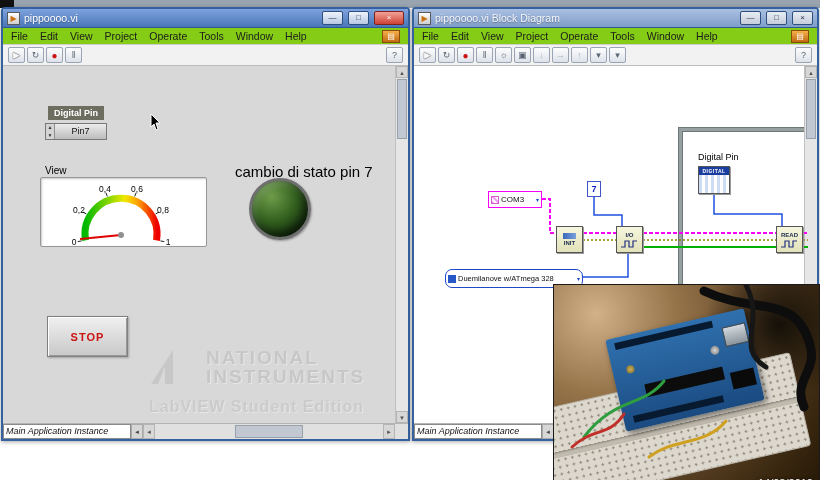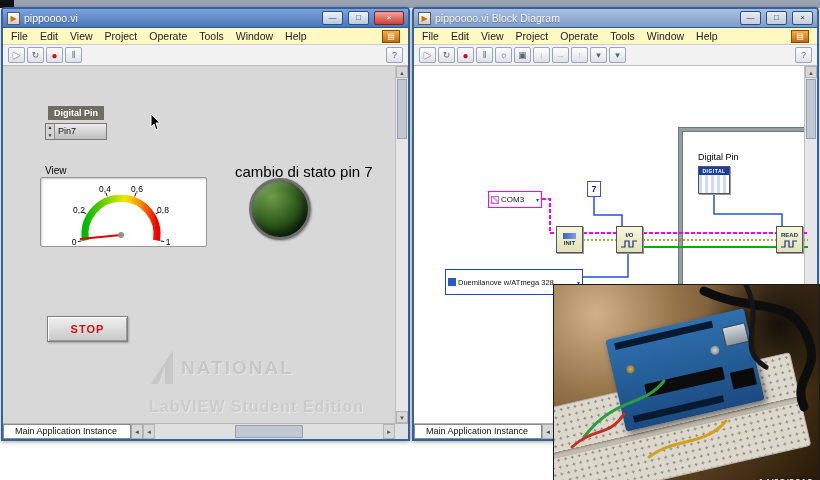--- a/index.html
+++ b/index.html
@@ -19,21 +19,21 @@
   .lv-ico { width:13px; height:13px; background:linear-gradient(#fff,#cfcfcf); border:1px solid #5a5a5a;
             font-size:8px; color:#c87010; display:flex; align-items:center; justify-content:center; }
   .tb-title { flex:1; white-space:nowrap; overflow:hidden; text-shadow:0 1px 1px rgba(0,0,0,.3); }
   .wbtn { width:21px; height:14px; border:1px solid #2d4f80; border-radius:2px; margin-left:1px;
           background:linear-gradient(#eef3fb,#b9c9e2); color:#1a2c44; font-size:8px; line-height:12px;
           text-align:center; cursor:default; }
   .wbtn.close { width:30px; background:linear-gradient(#f2a198,#ce4334); color:#fff; border-color:#7e241a; }
   .wbtn.flat { background:linear-gradient(#e8ecf2,#c6cedc); }
 
   .menubar { height:17px; display:flex; align-items:center; gap:12px; padding:0 8px;
-             background:#fef9c3; border-bottom:1px solid #cdcdcd; font-size:10.5px; color:#1c1c1c; }
+             background:#84cc16; border-bottom:1px solid #cdcdcd; font-size:10.5px; color:#1c1c1c; }
   .menubar .spacer { flex:1; }
   .badge { width:18px; height:13px; background:linear-gradient(#f4b04a,#c06a12); border:1px solid #8a4a08;
            color:#fff; font-size:8px; text-align:center; line-height:12px; }
 
   .toolbar { height:21px; display:flex; align-items:center; gap:2px; padding:0 5px;
              background:#f2f2f2; border-bottom:1px solid #bdbdbd; }
   .tbtn { width:17px; height:16px; border:1px solid #9aa4b4; border-radius:2px;
           background:linear-gradient(#fdfdfd,#dde2ea); color:#5a6472; font-size:9px;
           display:flex; align-items:center; justify-content:center; }
   .tbtn.run { color:#f8f8f8; text-shadow:0 0 1px #222,0 0 1px #222; }
@@ -46,60 +46,60 @@
   .diagram-bg { background:#ffffff; }
 
   .vscroll { position:absolute; right:0; top:0; bottom:0; width:13px; background:#e6e6e6;
              border-left:1px solid #c0c0c0; display:flex; flex-direction:column; font-size:6px; color:#555; }
   .vscroll .sarrow { height:12px; text-align:center; line-height:12px; background:#d7d7d7; border:1px solid #b4b4b4; }
   .vscroll .thumb { height:60px; margin:1px; background:#c2c8d2; border:1px solid #98a0ac; }
   .vscroll .track { flex:1; }
 
   .statusbar { height:16px; display:flex; align-items:stretch; background:#e8e8e8; border-top:1px solid #b4b4b4; }
   .appcombo { width:128px; background:#fff; border:1px solid #8a8a8a; font-size:9px; color:#111;
-              padding:1px 11px; white-space:nowrap; overflow:hidden; }
+              padding:1px 2px; white-space:nowrap; overflow:hidden;font-style:italic; }
   .combo-btn { width:12px; background:#d7d7d7; border:1px solid #aaa; font-size:6px; color:#444;
                display:flex; align-items:center; justify-content:center; }
   .hscroll { flex:1; display:flex; background:#e0e0e0; font-size:6px; color:#555; }
   .hscroll .sarrow { width:12px; text-align:center; line-height:14px; background:#d7d7d7; border:1px solid #b4b4b4; }
   .hscroll .track { flex:1; position:relative; }
   .hscroll .thumb { position:absolute; top:1px; bottom:1px; left:35%; width:30%;
                     background:#c2c8d2; border:1px solid #98a0ac; }
   .scorner { width:13px; background:#e0e0e0; }
 
   
   .dp-label { position:absolute; left:45px; top:40px; background:#6e6e60; color:#fff;
               font-size:9px; font-weight:bold; padding:2px 6px; }
   .dp-combo { position:absolute; left:42px; top:57px; width:62px; height:17px; display:flex;
               border:1px solid #787878; background:linear-gradient(#ececec,#bcbcbc); }
   .dp-combo .steppers { width:9px; display:flex; flex-direction:column; border-right:1px solid #909090; }
   .dp-combo .steppers div { flex:1; font-size:5px; line-height:7px; text-align:center; color:#333;
                             background:#d4d4d4; }
-  .dp-combo .val { flex:1; font-size:9px; color:#111; padding:2px 3px; }
+  .dp-combo .val { flex:1; font-size:9px; color:#111; padding:2px 3px;text-align:center; }
 
   .meter-label { position:absolute; left:42px; top:99px; font-size:10px; color:#000; }
   .meter-box { position:absolute; left:37px; top:111px; width:167px; height:70px; background:#fff;
                border:1px solid #979797; border-radius:2px; box-shadow:inset 1px 1px 2px #c8c8c8; }
 
   .led-label { position:absolute; left:232px; top:97px; font-size:15px; color:#000; }
   .led { position:absolute; left:246px; top:112px; width:62px; height:62px; border-radius:50%;
          border:3px solid #6f6f6f;
          background:radial-gradient(circle at 35% 28%, #6f9c4a 0%, #33611f 45%, #173510 80%, #0f2609 100%);
          box-shadow:inset -4px -5px 8px rgba(0,0,0,.55), inset 3px 4px 6px rgba(255,255,255,.18), 1px 1px 2px rgba(0,0,0,.3); }
 
-  .stop-btn { position:absolute; left:44px; top:250px; width:81px; height:26px;
+  .stop-btn { position:absolute; left:44px; top:250px; width:81px; height:41px;
               background:linear-gradient(#f0f0f0,#c8c8c8); border:1px solid #808080;
               box-shadow:inset 1px 1px 0 #fff, inset -1px -1px 0 #9a9a9a, 1px 1px 2px rgba(0,0,0,.25);
               color:#cc1111; font-weight:bold; font-size:11px; letter-spacing:1px;
               display:flex; align-items:center; justify-content:center; }
 
   .watermark { position:absolute; left:146px; top:282px; color:#c7c7c7; }
   .wm-row { display:flex; align-items:center; gap:6px; }
   .wm-lines { font-weight:bold; font-size:19px; line-height:19px; letter-spacing:2px;
-              text-shadow:1px 1px 0 #e6e6e6; }
+              text-shadow:1px 1px 0 #e6e6e6;margin-left:25px; }
   .wm-sub { margin-top:12px; font-weight:bold; font-size:16px; letter-spacing:1px; color:#cbcbcb;
             text-shadow:1px 1px 0 #e6e6e6; }
 
   .cursor { position:absolute; left:147px; top:47px; }
 
   
   .while-loop { position:absolute; left:265px; top:62px; width:260px; height:290px;
                 border:3px solid #97a0a0; box-shadow:inset 0 0 0 1px #6e7878, 0 0 0 1px #6e7878; }
   .node { position:absolute; background:#fff; display:flex; align-items:center; z-index:2; }
   .com-node { border:1px solid #f800f8; font-size:8px; color:#111; gap:2px; padding:0 2px; }
@@ -245,20 +245,21 @@
 
       <div class="stop-btn">STOP</div>
 
       <div class="watermark">
         <div class="wm-row">
           <svg width="26" height="38">
             <polygon points="2,36 24,2 24,36 16,36 16,18 9,36" fill="#c7c7c7"></polygon>
           </svg>
           <div class="wm-lines">
             <div>NATIONAL</div>
+            <div>INSTRUMENTS</div>
           </div>
         </div>
         <div class="wm-sub">LabVIEW  Student Edition</div>
       </div>
 
       <div class="vscroll">
         <div class="sarrow">▲</div>
         <div class="thumb"></div>
         <div class="track"></div>
         <div class="sarrow">▼</div>
@@ -355,21 +356,21 @@
         </svg>
       </div>
 
       <div class="lvfn" style="left:362px; top:160px;">
         <div class="fnlabel">READ</div>
         <svg width="19" height="9">
           <path d="M1,8 h4 v-6 h4 v6 h4 v-6 h4" fill="none" stroke="#203080" stroke-width="1.2"></path>
         </svg>
       </div>
 
-      <div class="node board-node" style="left:31px; top:203px; width:138px; height:26px;">
+      <div class="node board-node" style="left:31px; top:203px; width:138px; height:19px;border-radius:7px;">
         <span class="board-ico"></span>
         <span>Duemilanove w/ATmega 328</span>
         <span class="dd">▾</span>
       </div>
 
       <div class="vscroll">
         <div class="sarrow">▲</div>
         <div class="thumb"></div>
         <div class="track"></div>
         <div class="sarrow">▼</div>

